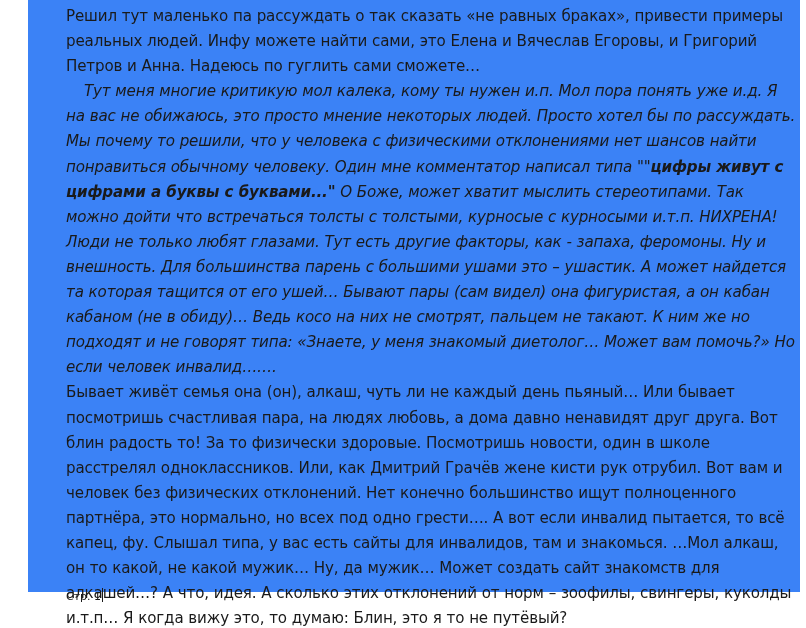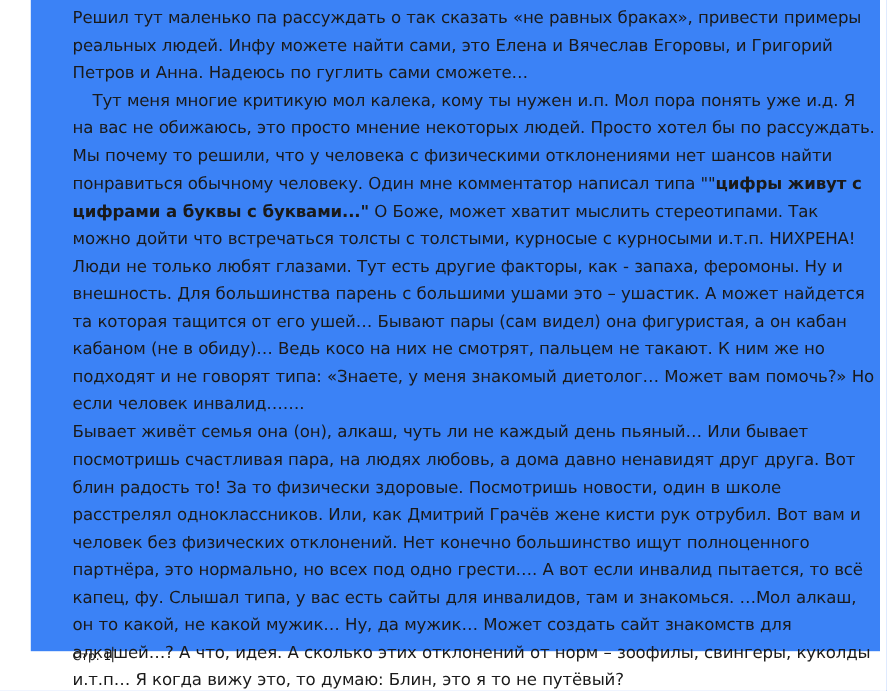--- a/index.html
+++ b/index.html
@@ -55,21 +55,21 @@
     letter-spacing: -0.15px;
     text-align: left;
     word-spacing: 0.2px;
   }
 
   #text-body p {
     margin: 0;
     padding: 0;
   }
 
-  .indent-sm { text-indent: 18px; }
+  .indent-sm { text-indent: 18px; font-style: italic; }
   .indent-lg { text-indent: 46px; }
 
   b.q { font-weight: 700; }
 
   #footer-line {
     position: absolute;
     left: 38px;
     top: 588px;
     font-family: "DejaVu Sans", "Liberation Sans", sans-serif;
     font-size: 11px;

